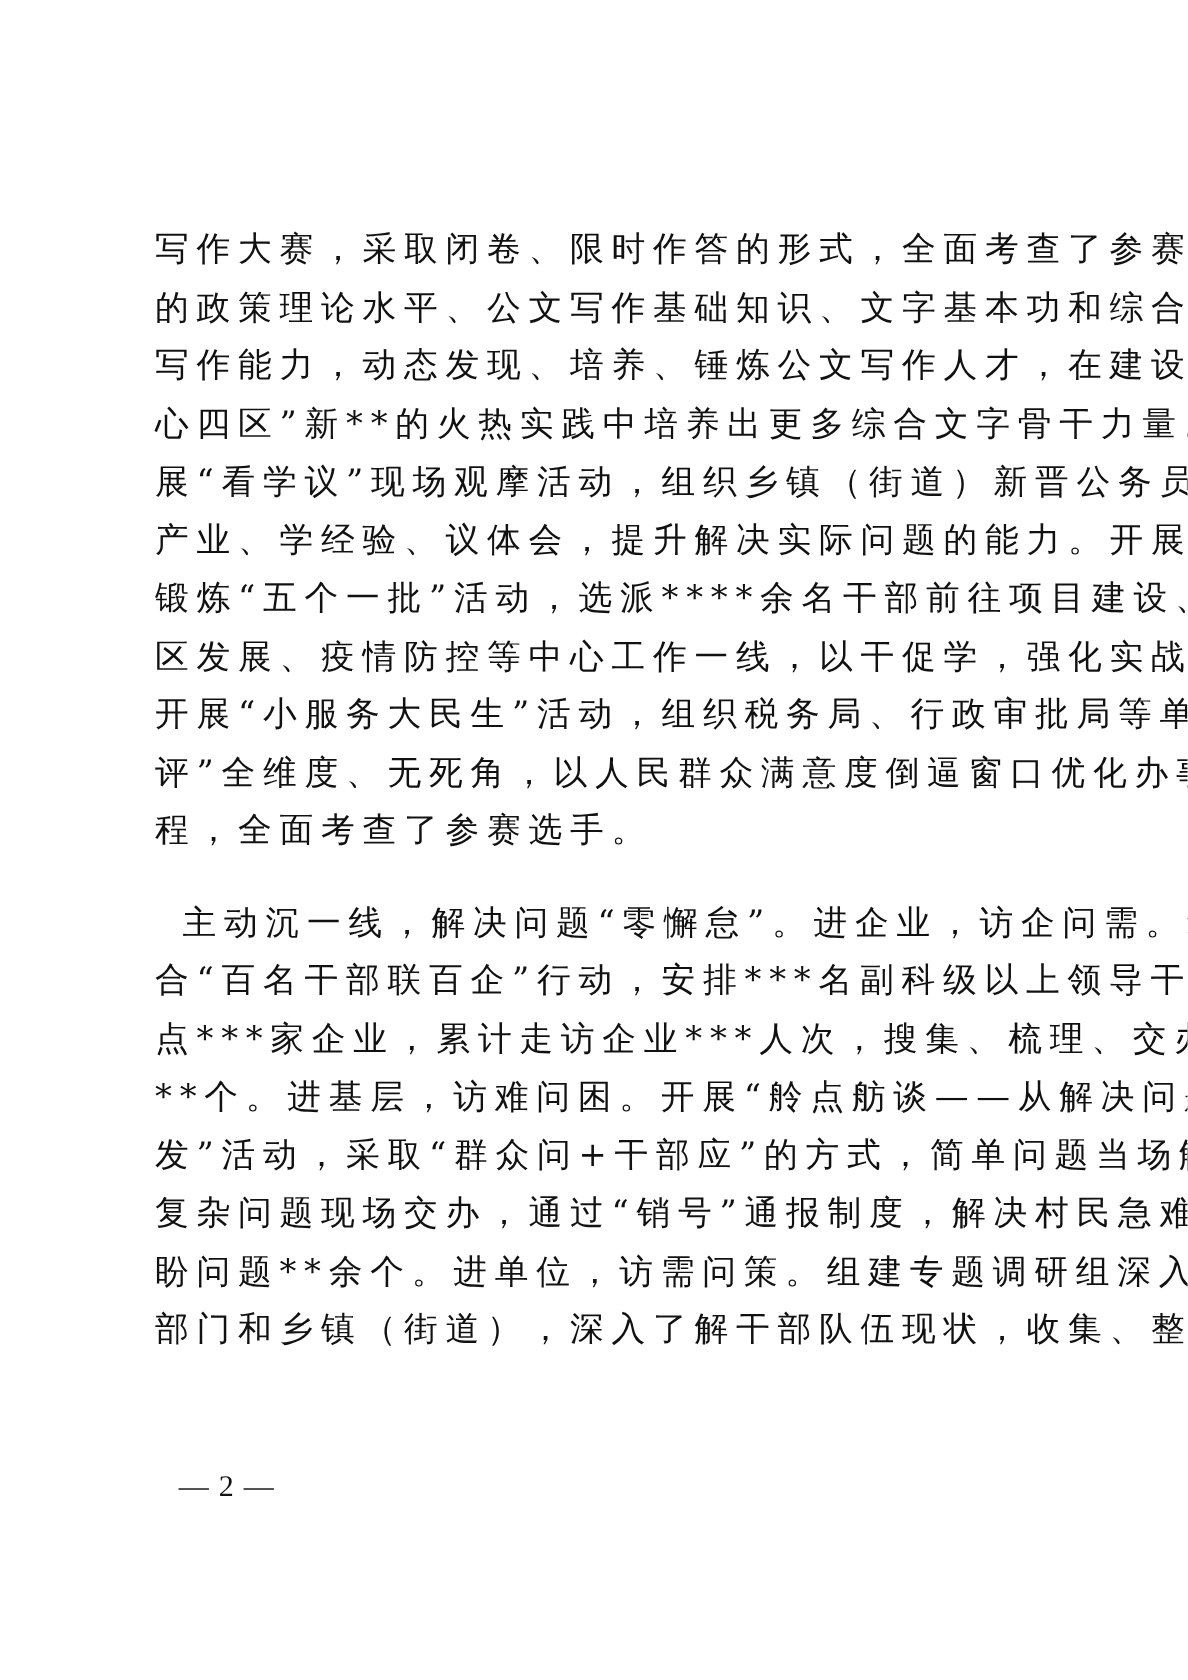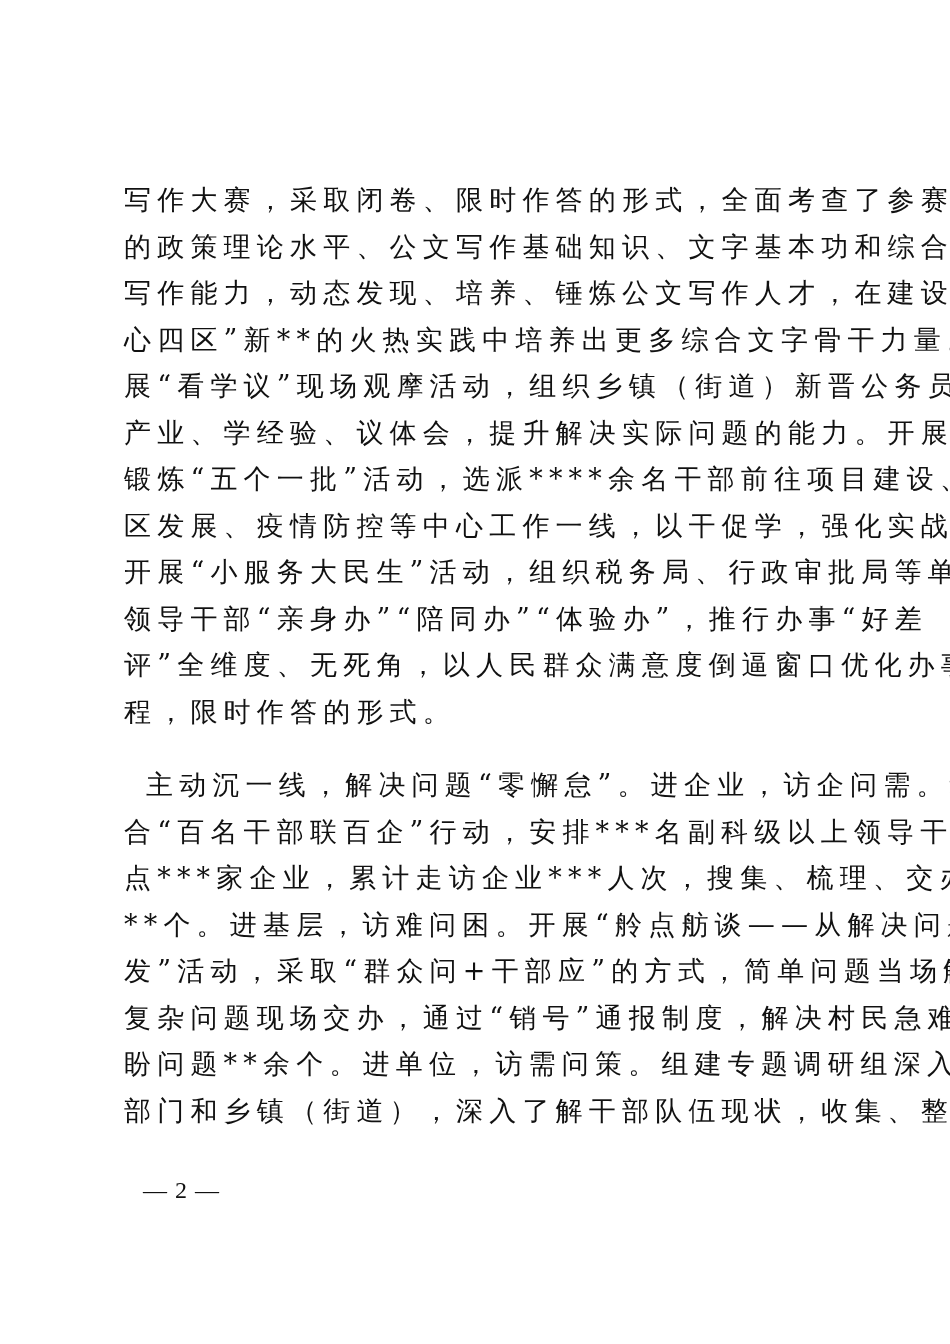--- a/index.html
+++ b/index.html
@@ -32,23 +32,22 @@
     <div>
       <div class="line">写作大赛，采取闭卷、限时作答的形式，全面考查了参赛选手</div>
       <div class="line">的政策理论水平、公文写作基础知识、文字基本功和综合文稿</div>
       <div class="line">写作能力，动态发现、培养、锤炼公文写作人才，在建设“一</div>
       <div class="line">心四区”新**的火热实践中培养出更多综合文字骨干力量。开</div>
       <div class="line">展“看学议”现场观摩活动，组织乡镇（街道）新晋公务员看</div>
       <div class="line">产业、学经验、议体会，提升解决实际问题的能力。开展实践</div>
       <div class="line">锻炼“五个一批”活动，选派****余名干部前往项目建设、园</div>
       <div class="line">区发展、疫情防控等中心工作一线，以干促学，强化实战本领。</div>
       <div class="line">开展“小服务大民生”活动，组织税务局、行政审批局等单位</div>
-      <div class="line">领导干部“亲身办”“陪同办”“体验办”，推行办事“好差</div>
       <div class="line">评”全维度、无死角，以人民群众满意度倒逼窗口优化办事流</div>
-      <div class="line">程，限时作答的形式。</div>
+      <div class="line">程，全面考查了参赛选手。</div>
     </div>
     <div class="para-gap"></div>
     <div>
       <div class="line indent">主动沉一线，解决问题“零懈怠”。进企业，访企问需。结</div>
       <div class="line">合“百名干部联百企”行动，安排***名副科级以上领导干部联</div>
       <div class="line">点***家企业，累计走访企业***人次，搜集、梳理、交办问题*</div>
       <div class="line">**个。进基层，访难问困。开展“舲点舫谈——从解决问题出</div>
       <div class="line">发”活动，采取“群众问+干部应”的方式，简单问题当场解决，</div>
       <div class="line">复杂问题现场交办，通过“销号”通报制度，解决村民急难愁</div>
       <div class="line">盼问题**余个。进单位，访需问策。组建专题调研组深入职能</div>

